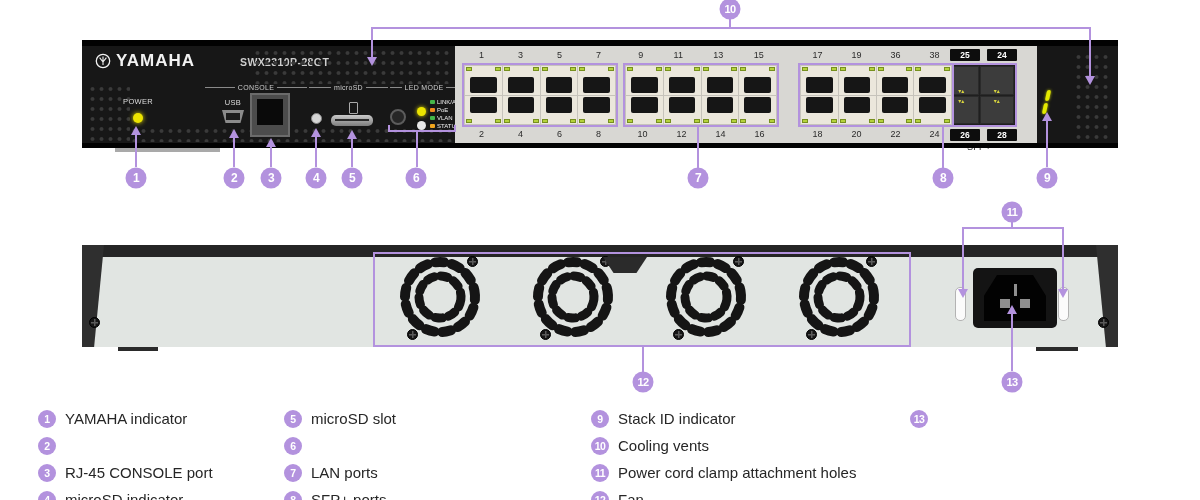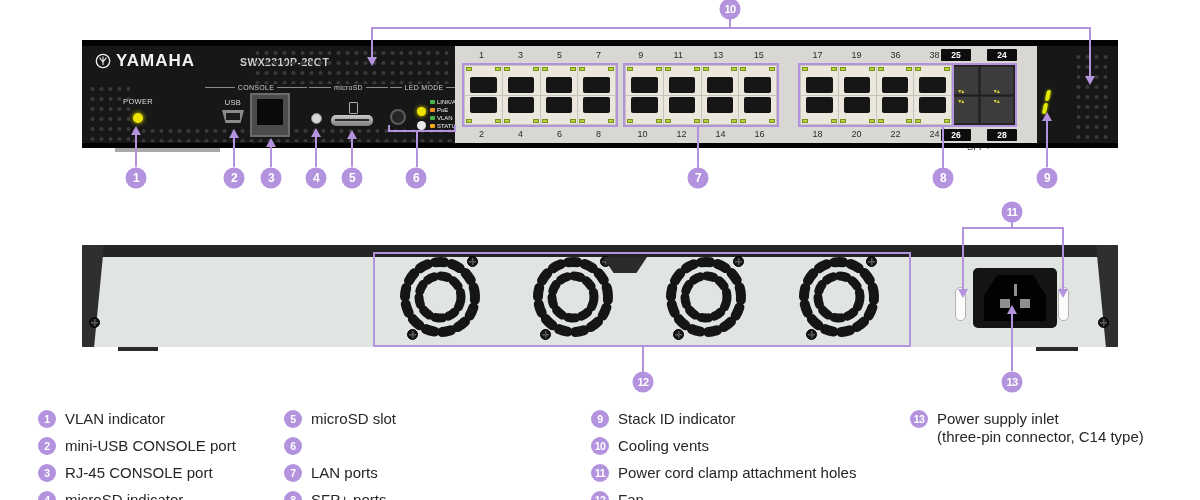--- a/index.html
+++ b/index.html
@@ -45,21 +45,21 @@
   .group-rect{height:64px;margin-top:2px;border:2px solid #b392de;box-sizing:border-box;background:#c6c3bb;
     display:grid;grid-template-rows:repeat(2,1fr);grid-template-columns:repeat(4,1fr);gap:1px;padding:1px;}
   .rj45{position:relative;background:#ebe7dc;}
   .rj45 .jack{position:absolute;left:14%;width:72%;height:56%;background:#161616;border-radius:2px;}
   .rj45.rt .jack{bottom:5%;}
   .rj45.rb .jack{top:5%;}
   .rj45 .pl{position:absolute;width:6px;height:4px;background:#b5d33b;border:1px solid #77901f;box-sizing:border-box;}
   .rj45.rt .pl{top:1px;} .rj45.rb .pl{bottom:1px;}
   .pl.l{left:1px;} .pl.r{right:1px;}
   .sfp-group{position:absolute;top:2px;left:486px;width:76px;}
-  .tag-row{display:flex;justify-content:space-between;gap:7px;height:12px;margin-top:1px;}
+  .tag-row{display:flex;justify-content:flex-end;gap:7px;height:12px;margin-top:1px;}
   .tag-row.b{margin-top:2px;}
   .tag{width:30px;height:12px;background:#0d0d0d;color:#fff;font-size:8.5px;font-weight:bold;
     text-align:center;line-height:12px;border-radius:1px;}
   .sfp-rect{height:64px;margin-top:2px;border:2px solid #b392de;box-sizing:border-box;background:#1f1f1f;
     display:grid;grid-template-rows:repeat(2,1fr);grid-template-columns:repeat(2,1fr);gap:1px;padding:1px;}
   .cage{position:relative;background:#3c3c3c;border:1px solid #2a2a2a;}
   .cage::after{content:'▾▴';position:absolute;left:0;right:0;text-align:center;font-size:6px;color:#d8d43e;}
   .cage.ct::after{bottom:0;} .cage.cb::after{top:0;}
   .sfp-label{text-align:center;font-size:9px;color:#1e1e1e;margin-top:1px;letter-spacing:.3px;}
   .seg{position:absolute;width:4px;height:11px;background:#e4ea00;border-radius:2px;transform:skewX(-12deg);
@@ -462,28 +462,25 @@
 <div class="cl" style="left:643px;top:347px;height:25px;"></div>
 
 <div class="aru" style="left:1012px;top:305px;"></div>
 <div class="cl" style="left:1012px;top:314px;height:57px;"></div>
 
 <div id="legend">
     <div class="legend-col" style="left: 38px;">
       <div class="legend-item">
         <span class="lb">1</span>
         <span class="ltext">
-          <div>VLAN indicator</div>
+          <div>YAMAHA indicator</div>
         </span>
       </div>
       <div class="legend-item">
         <span class="lb">2</span>
-        <span class="ltext">
-          <div>mini-USB CONSOLE port</div>
-        </span>
       </div>
       <div class="legend-item">
         <span class="lb">3</span>
         <span class="ltext">
           <div>RJ-45 CONSOLE port</div>
         </span>
       </div>
       <div class="legend-item">
         <span class="lb">4</span>
         <span class="ltext">
@@ -536,19 +533,15 @@
       <div class="legend-item">
         <span class="lb">12</span>
         <span class="ltext">
           <div>Fan</div>
         </span>
       </div>
     </div>
     <div class="legend-col" style="left: 910px;">
       <div class="legend-item">
         <span class="lb">13</span>
-        <span class="ltext">
-          <div>Power supply inlet</div>
-          <div>(three-pin connector, C14 type)</div>
-        </span>
       </div>
     </div>
   </div>
 
 </body></html>

